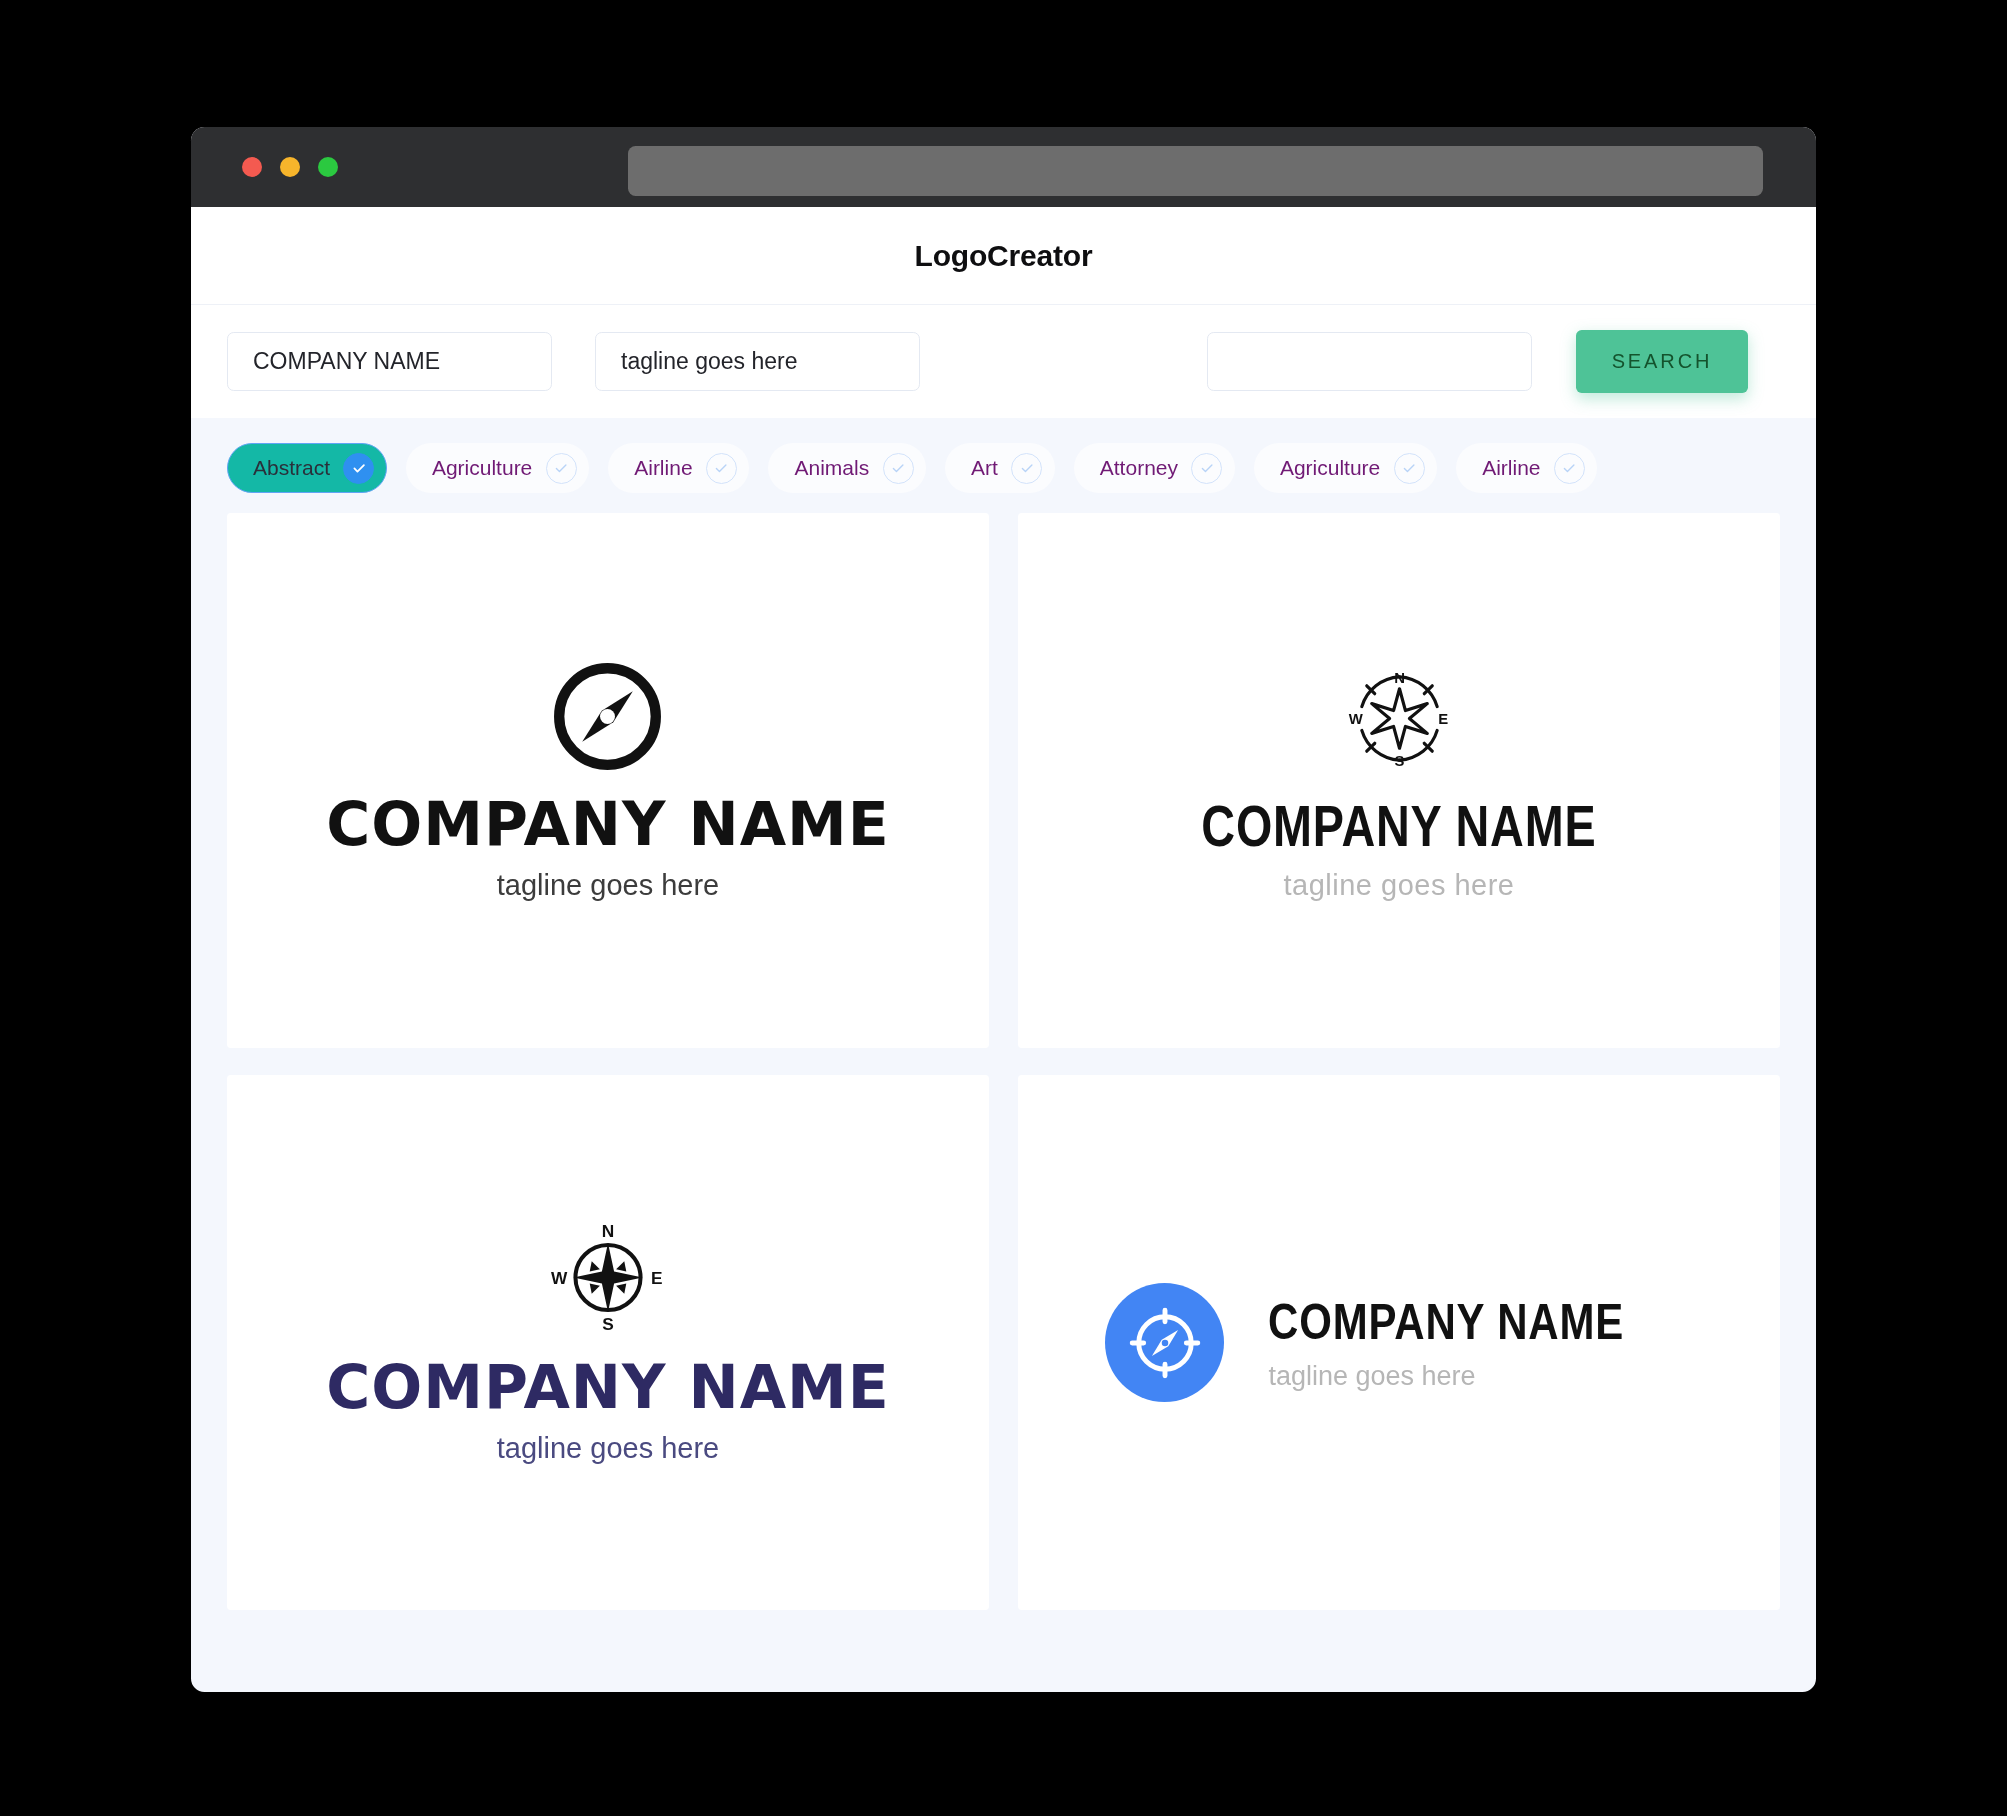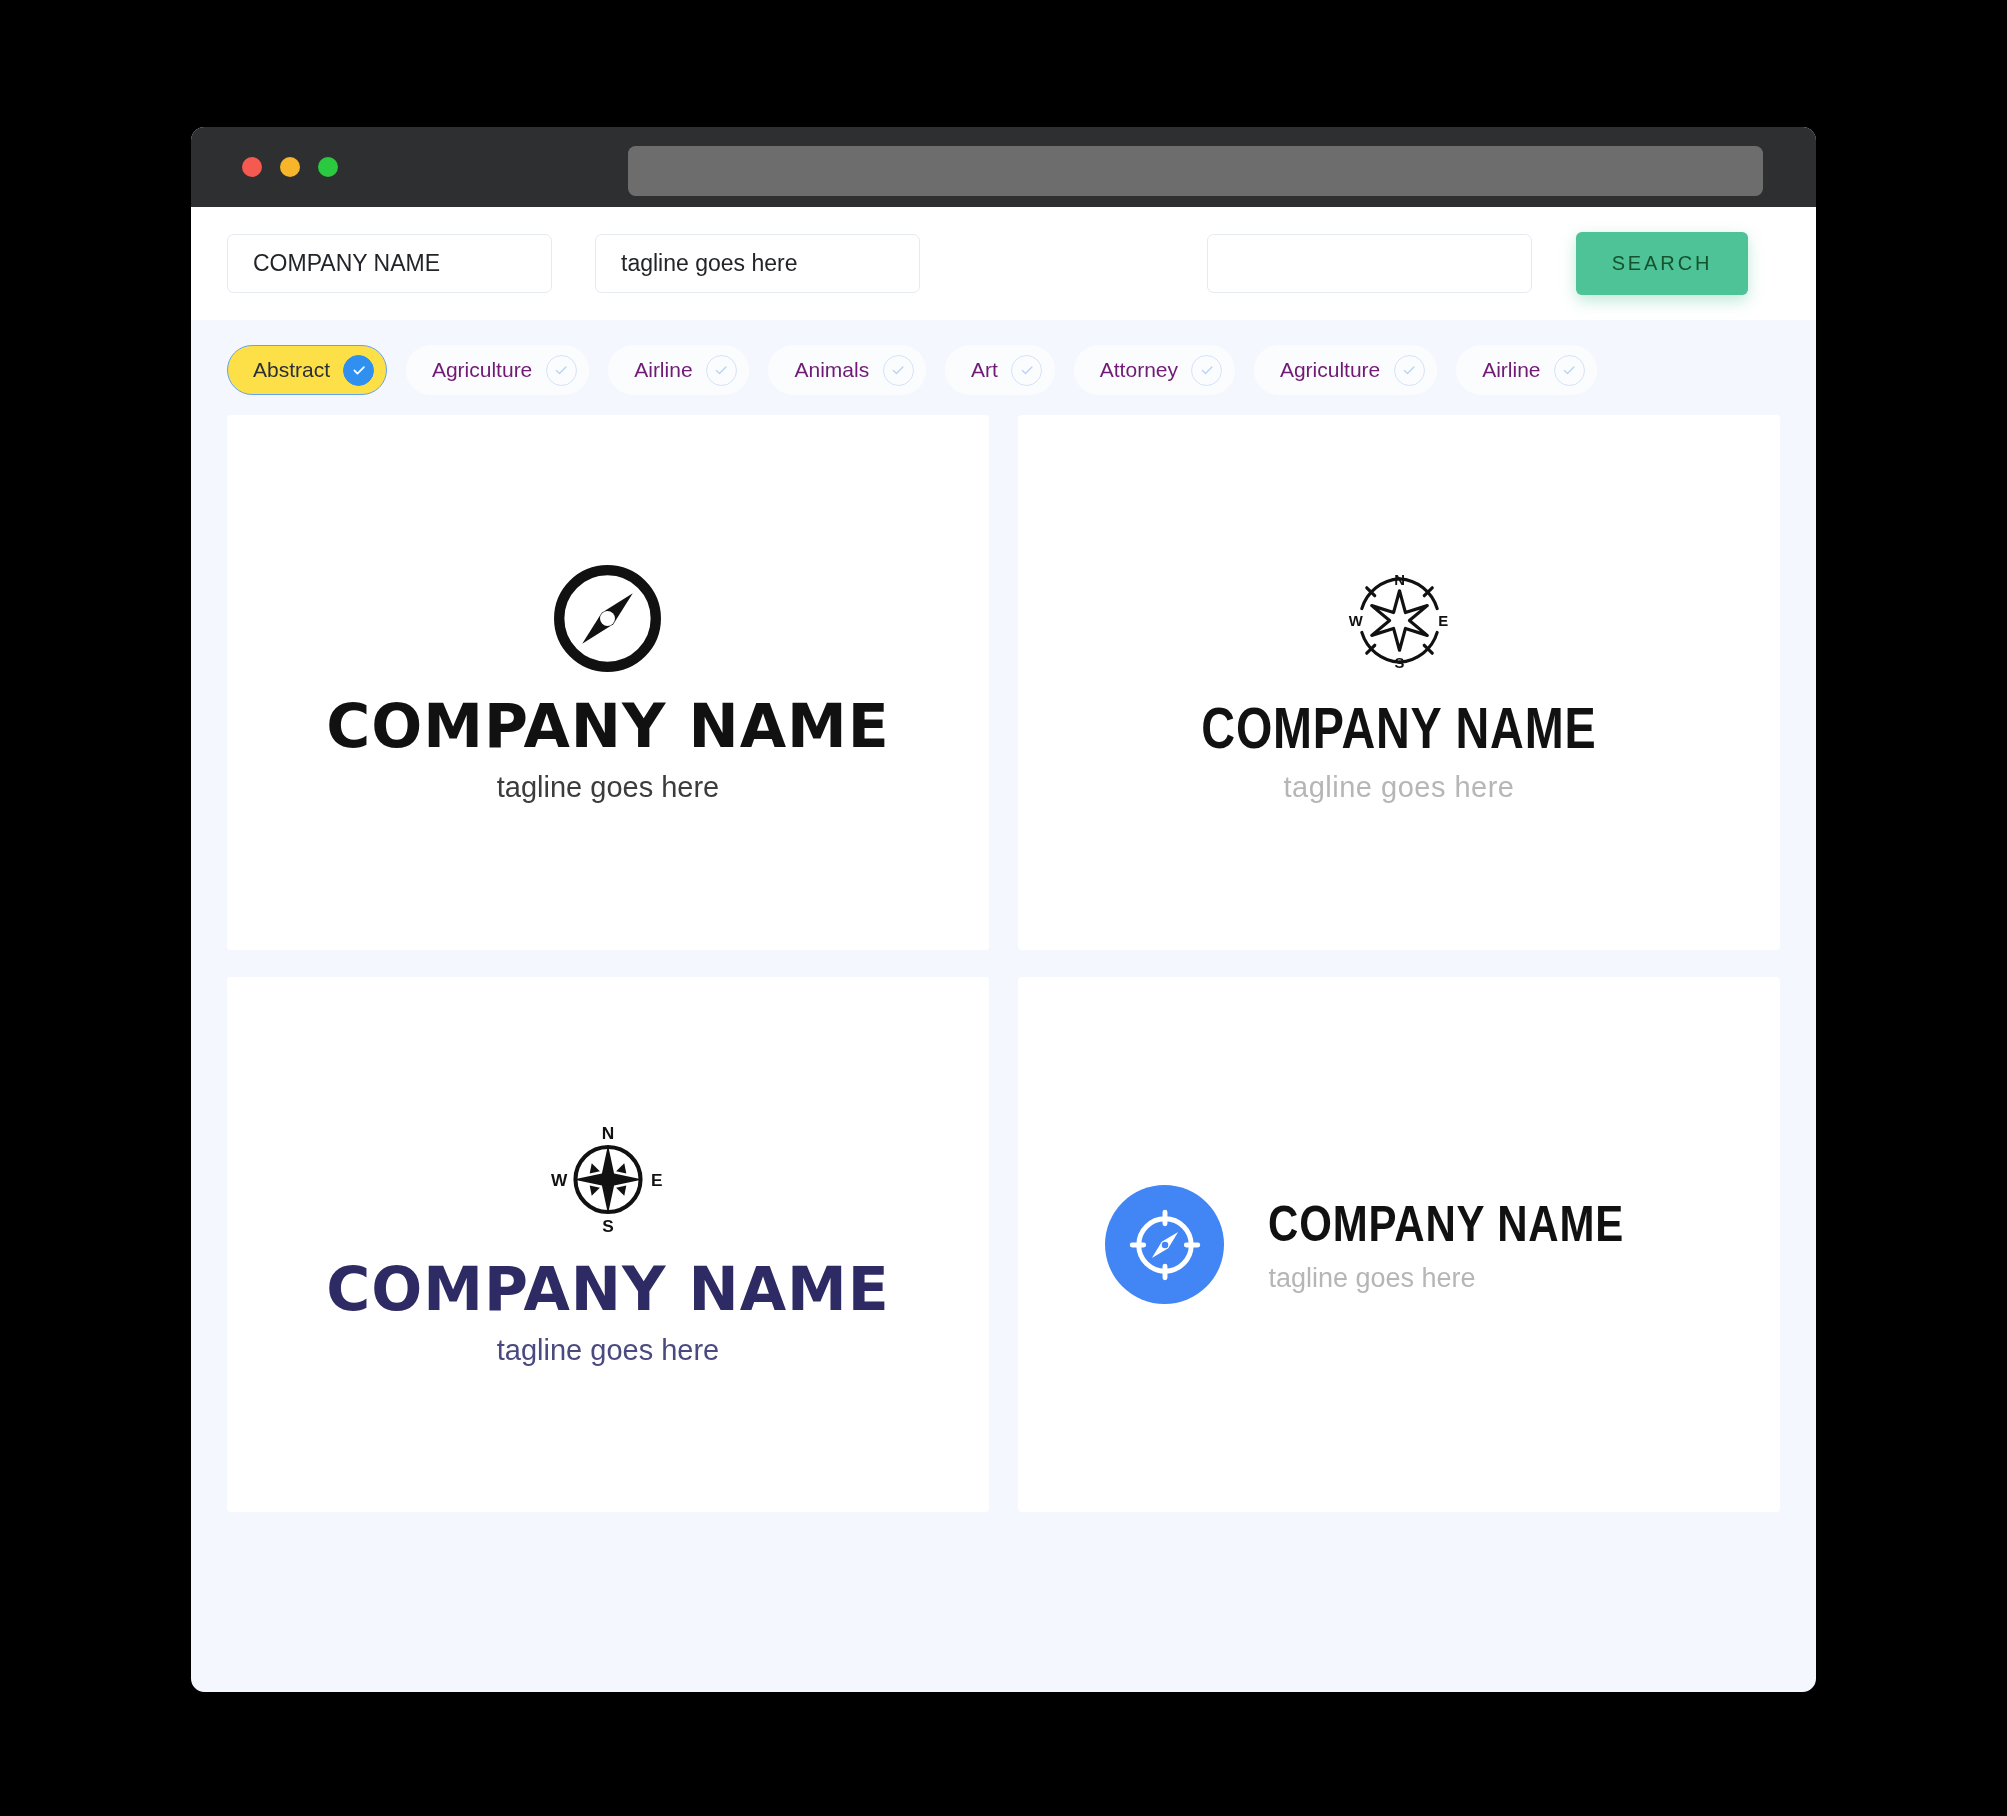--- a/index.html
+++ b/index.html
@@ -150,21 +150,21 @@
     border: 1.4px solid #d3e3fb;
     display: flex;
     align-items: center;
     justify-content: center;
     flex: 0 0 auto;
   }
   .chip .tick svg { width: 16.3px; height: 16.3px; }
   .chip .tick svg path { stroke: #b8d3f7; }
 
   .chip.selected {
-    background: #fde047;
+    background: #14b8a6;
     border: 1.4px solid #61a4f5;
   }
   .chip.selected .chip-label { color: #2a2f3a; }
   .chip.selected .tick {
     background: #2f90f0;
     border-color: #2f90f0;
   }
   .chip.selected .tick svg path { stroke: #ffffff; stroke-width: 2.6; }
 
   
@@ -283,20 +283,23 @@
 
   <div class="titlebar">
     <div class="traffic">
       <span class="dot red"></span>
       <span class="dot yellow"></span>
       <span class="dot green"></span>
     </div>
     <div class="urlbar"></div>
   </div>
 
+  <div class="app-header">
+    <div class="app-title">LogoCreator</div>
+  </div>
 
   <div class="search-row">
     <input class="field company" type="text" value="COMPANY NAME" style="">
     <input class="field tagline" type="text" value="tagline goes here" style="">
     <input class="field keyword" type="text" placeholder="" style="">
     <button class="search-btn">SEARCH</button>
   </div>
 
   <div class="chips-wrap">
     <div class="chips" id="chips">

